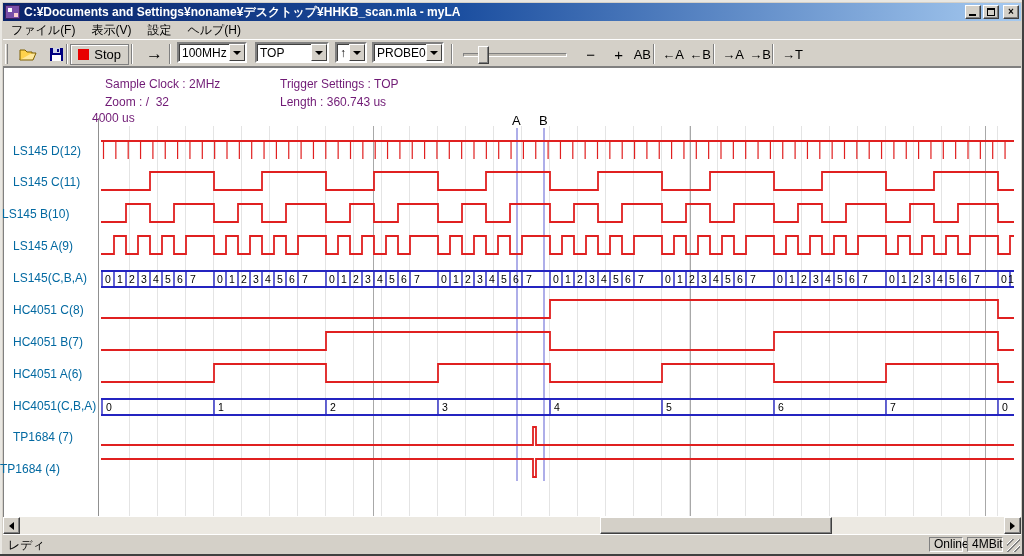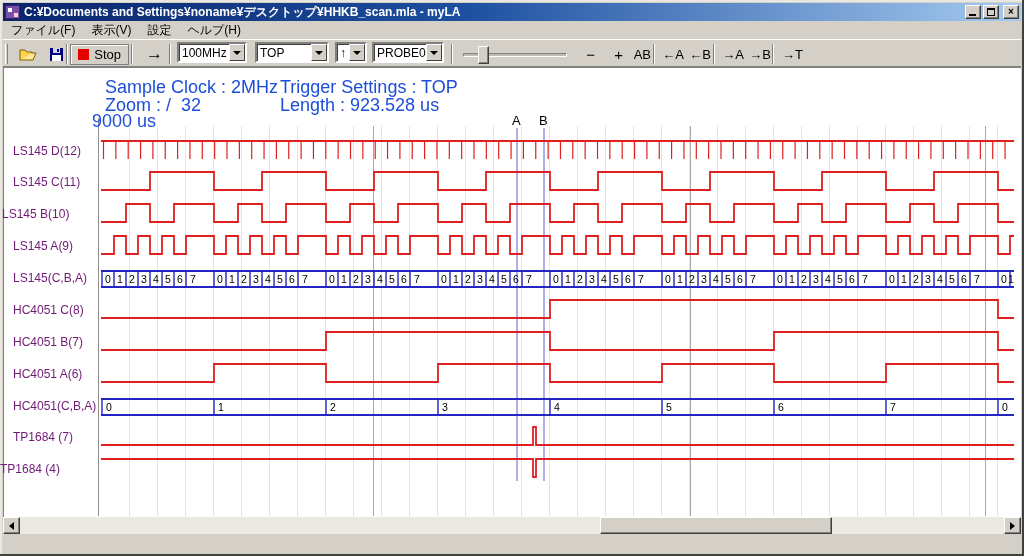--- a/index.html
+++ b/index.html
@@ -39,22 +39,22 @@
   .combo .val{flex:1;padding:0 3px;white-space:nowrap;overflow:hidden;}
   .cbtn{width:16px;height:100%;background:#d4d0c8;border:1px solid;border-color:#fff #404040 #404040 #fff;
     display:flex;align-items:center;justify-content:center;flex:0 0 auto;}
   .cbtn:after{content:"";border:4px solid transparent;border-top:4px solid #000;margin-top:4px;}
   .slider-track{position:absolute;top:13px;height:4px;border:1px solid;border-color:#808080 #fff #fff #808080;background:#c0bcb4;}
   .slider-thumb{position:absolute;top:6px;width:11px;height:18px;background:#d4d0c8;
     border:1px solid;border-color:#fff #404040 #404040 #fff;box-shadow:inset -1px -1px 0 #808080;}
   
   .client{left:3px;top:67px;width:1018px;height:450px;background:#fff;
     box-shadow:inset 1px 1px 0 #808080, inset -1px -1px 0 #fff;}
-  .hdr{font-size:18px;color:#1d4ed8;white-space:pre;z-index:6;}
-  .chlabel{font-size:12px;color:#701a75;white-space:nowrap;z-index:6;}
+  .hdr{font-size:12px;color:#701a75;white-space:pre;z-index:6;}
+  .chlabel{font-size:12px;color:#0369a1;white-space:nowrap;z-index:6;}
   .cursorlabel{font-size:13px;color:#000;z-index:6;}
   
   .hscroll{left:3px;top:517px;width:1018px;height:17px;background:#ece9e2;}
   .sbtn{position:absolute;top:0;width:17px;height:17px;background:#d4d0c8;border:1px solid;
     border-color:#fff #404040 #404040 #fff;box-shadow:inset -1px -1px 0 #808080;
     display:flex;align-items:center;justify-content:center;}
   .arr-l{width:0;height:0;border:4px solid transparent;border-right:5px solid #000;margin-left:-4px;}
   .arr-r{width:0;height:0;border:4px solid transparent;border-left:5px solid #000;margin-right:-4px;}
   .sthumb{position:absolute;top:0;height:17px;background:#d4d0c8;border:1px solid;
     border-color:#fff #404040 #404040 #fff;box-shadow:inset -1px -1px 0 #808080;}
@@ -156,22 +156,22 @@
     <button class="titem flatbtn" style="left:743px;width:25px">→B</button>
     <div class="sep" style="left:769px"></div>
     <button class="titem flatbtn" style="left:774px;width:26px">→T</button>
   </div>
 
   <div class="abs client"></div>
 
   <div class="abs hdr" style="left:105px;top:77px">Sample Clock : 2MHz</div>
   <div class="abs hdr" style="left:280px;top:77px">Trigger Settings : TOP</div>
   <div class="abs hdr" style="left:105px;top:95px">Zoom : /  32</div>
-  <div class="abs hdr" style="left:280px;top:95px">Length : 923.528 us</div>
-  <div class="abs hdr" style="left:92px;top:111px">9000 us</div>
+  <div class="abs hdr" style="left:280px;top:95px">Length : 360.743 us</div>
+  <div class="abs hdr" style="left:92px;top:111px">4000 us</div>
   <div class="abs cursorlabel" style="left:512px;top:113px">A</div>
   <div class="abs cursorlabel" style="left:539px;top:113px">B</div>
 
   <div class="abs chlabel" style="left:13px;top:144px">LS145 D(12)</div>
   <div class="abs chlabel" style="left:13px;top:175px">LS145 C(11)</div>
   <div class="abs chlabel" style="left:2px;top:207px">LS145 B(10)</div>
   <div class="abs chlabel" style="left:13px;top:239px">LS145 A(9)</div>
   <div class="abs chlabel" style="left:13px;top:271px">LS145(C,B,A)</div>
   <div class="abs chlabel" style="left:13px;top:303px">HC4051 C(8)</div>
   <div class="abs chlabel" style="left:13px;top:335px">HC4051 B(7)</div>
@@ -487,13 +487,19 @@
   <div class="abs hscroll">
     <div class="sbtn" style="left:0">
         <span class="arr-l"></span>
       </div>
     <div class="sthumb" style="left:597px;width:232px"></div>
     <div class="sbtn" style="left:1001px">
         <span class="arr-r"></span>
       </div>
   </div>
 
+  <div class="abs statusbar">
+    <div class="abs" style="left:5px;top:2px">レディ</div>
+    <div class="spanel" style="left:926px;width:34px">Online</div>
+    <div class="spanel" style="left:964px;width:36px">4MBit</div>
+    <div class="sgrip"></div>
+  </div>
 </div>
 
 </body></html>

